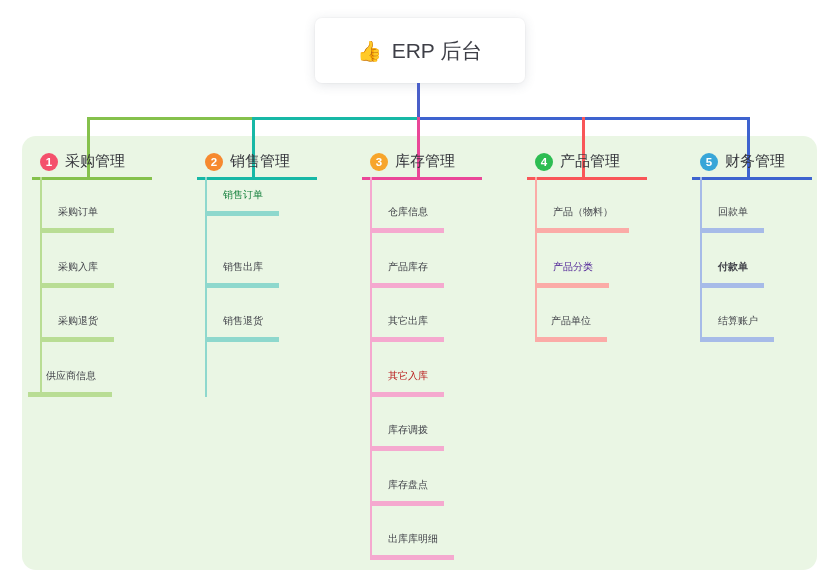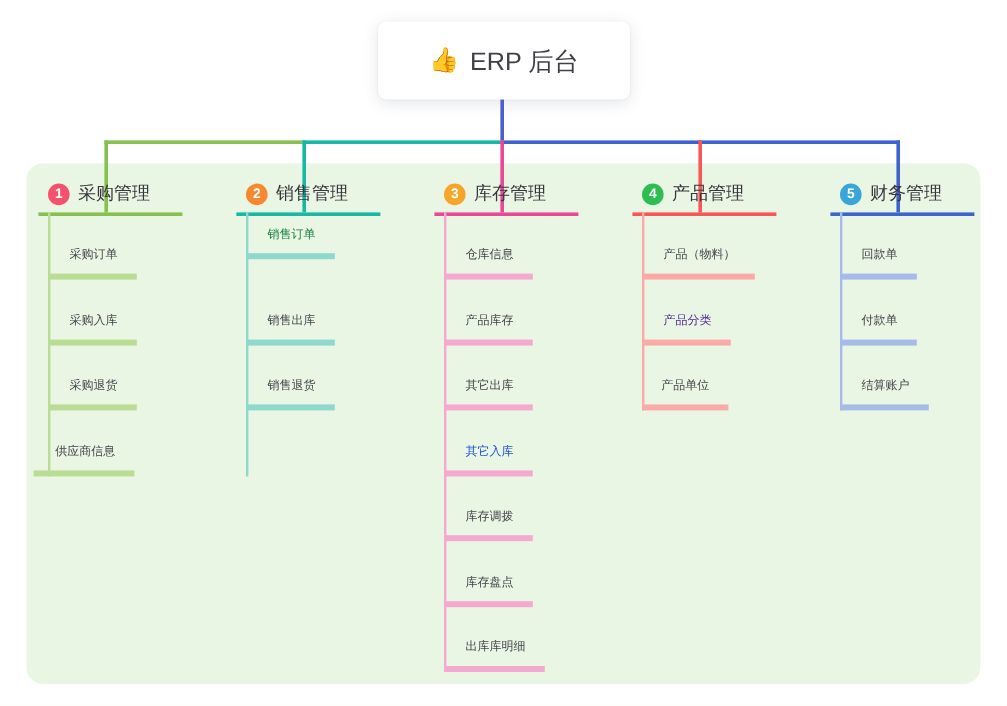--- a/index.html
+++ b/index.html
@@ -75,21 +75,21 @@
     <div class="cline" style="left: 370px; top: 177px; width: 2px; height: 383px; background: rgb(245, 169, 207);"></div>
     <div class="child" style="left: 370px; top: 195px; border-bottom-color: rgb(245, 169, 207); color: rgb(67, 68, 75);">
     <span>仓库信息</span>
   </div>
     <div class="child" style="left: 370px; top: 249.5px; border-bottom-color: rgb(245, 169, 207); color: rgb(67, 68, 75);">
     <span>产品库存</span>
   </div>
     <div class="child" style="left: 370px; top: 304px; border-bottom-color: rgb(245, 169, 207); color: rgb(67, 68, 75);">
     <span>其它出库</span>
   </div>
-    <div class="child" style="left: 370px; top: 358.5px; border-bottom-color: rgb(245, 169, 207); color: #1d4ed8;">
+    <div class="child" style="left: 370px; top: 358.5px; border-bottom-color: rgb(245, 169, 207); color: #b91c1c;">
     <span>其它入库</span>
   </div>
     <div class="child" style="left: 370px; top: 413px; border-bottom-color: rgb(245, 169, 207); color: rgb(67, 68, 75);">
     <span>库存调拨</span>
   </div>
     <div class="child" style="left: 370px; top: 467.5px; border-bottom-color: rgb(245, 169, 207); color: rgb(67, 68, 75);">
     <span>库存盘点</span>
   </div>
     <div class="child" style="left: 370px; top: 522px; border-bottom-color: rgb(245, 169, 207); color: rgb(67, 68, 75);">
     <span>出库库明细</span>
@@ -111,19 +111,19 @@
   </div>
     <div class="cline" style="left: 746.5px; top: 117px; width: 3px; height: 60px; background: rgb(62, 99, 207);"></div>
     <div class="branch" style="left: 692px; top: 146px; border-bottom-color: rgb(62, 99, 207); color: rgb(53, 54, 60);">
     <span class="badge" style="background: rgb(56, 166, 216);">5</span>
     <span>财务管理</span>
   </div>
     <div class="cline" style="left: 700px; top: 177px; width: 2px; height: 165px; background: rgb(167, 187, 232);"></div>
     <div class="child" style="left: 700px; top: 195px; border-bottom-color: rgb(167, 187, 232); color: rgb(67, 68, 75);">
     <span>回款单</span>
   </div>
-    <div class="child" style="left: 700px; top: 249.5px; border-bottom-color: rgb(167, 187, 232); color: rgb(67, 68, 75);">
+    <div class="child" style="left: 700px; top: 249.5px; border-bottom-color: rgb(167, 187, 232); color: rgb(67, 68, 75); font-weight: bold;">
     <span>付款单</span>
   </div>
     <div class="child" style="left: 700px; top: 304px; border-bottom-color: rgb(167, 187, 232); color: rgb(67, 68, 75);">
     <span>结算账户</span>
   </div>
   </div>
 
 </body></html>

